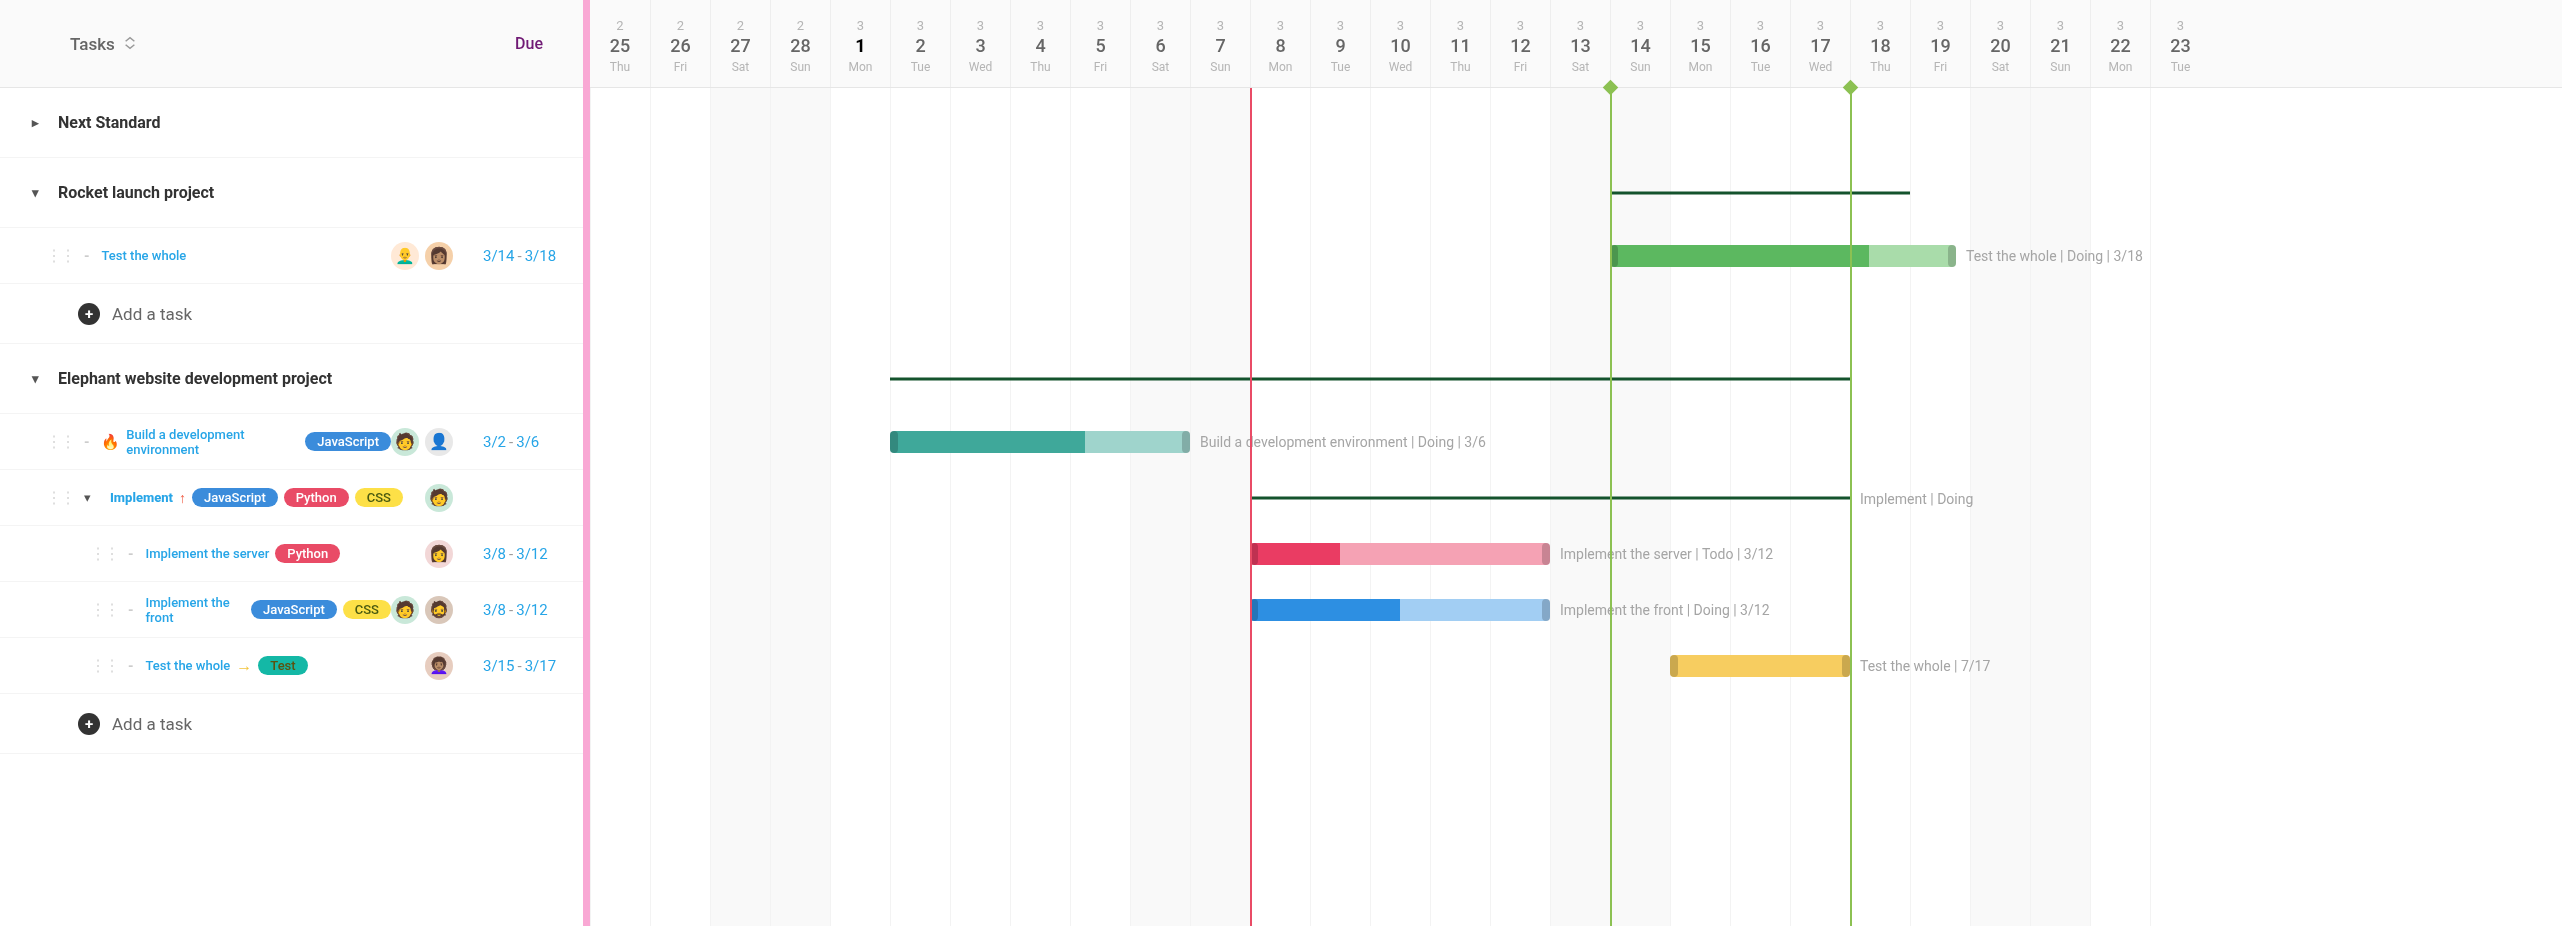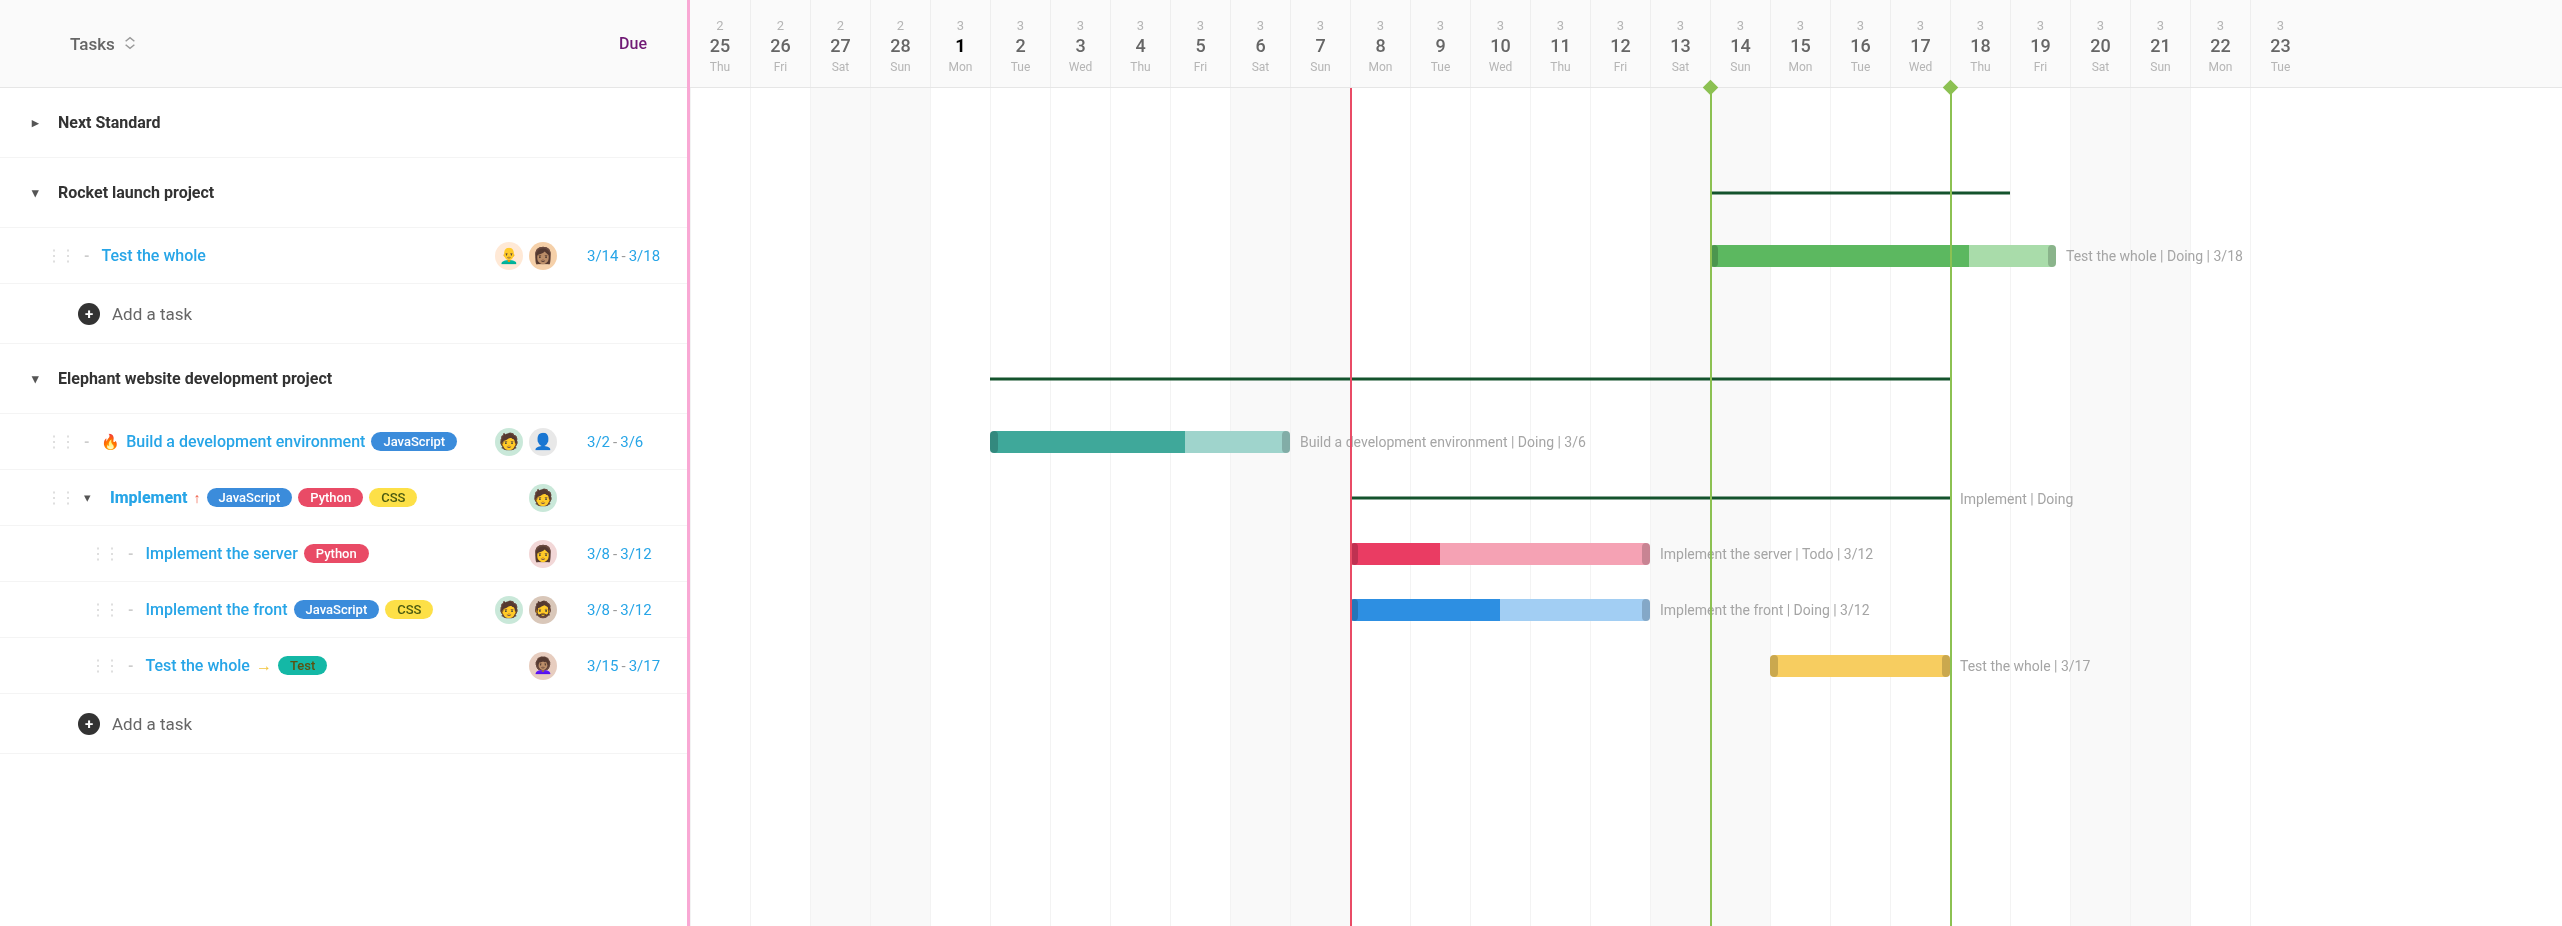--- a/index.html
+++ b/index.html
@@ -5,22 +5,22 @@
   * { box-sizing: border-box; margin: 0; padding: 0; }
   body {
     font-family: -apple-system, BlinkMacSystemFont, "Segoe UI", Roboto, "Helvetica Neue", Arial, sans-serif;
     font-size: 14px;
     color: #333;
     background: #fff;
     overflow-x: auto;
   }
   .app { display: flex; width: 2562px; min-height: 926px; position: relative; }
   .left-panel {
-    width: 690px;
-    border-right: 3px solid #f9a8d4;
+    width: 590px;
+    border-right: 7px solid #f9a8d4;
     flex-shrink: 0;
     background: #fff;
     z-index: 10;
   }
   .right-panel {
     flex: 1;
     position: relative;
     overflow: hidden;
   }
 
@@ -106,21 +106,21 @@
     color: #333;
     font-size: 16px;
   }
   .row.addtask { min-height: 60px; }
   .chevron { width: 16px; color: #555; margin-right: 10px; font-size: 13px;}
   .drag-handle {
     color: #d9d9d9; font-size: 16px; margin-right: 10px;
     letter-spacing: -2px;
   }
   .dash { color: #ccc; margin-right: 12px; font-weight:700; }
-  .task-name { color: #27a5e7; font-size: 16px; font-weight: 500; }
+  .task-name { color: #27a5e7; font-size: 13px; font-weight: 500; }
   .task-name.bold { font-weight: 800; }
   .fire-icon { color:#f05a42; margin-right:6px; font-size:15px; }
   .arrow-up { color: #f05a42; margin-left:6px; font-size:14px;font-weight:700;}
   .arrow-right { color: #f2c53d; margin-left:6px; font-size:16px;font-weight:700;}
   .tag {
     display:inline-block;
     padding:2px 12px;
     border-radius: 12px;
     font-size: 13px;
     color: #fff;
@@ -517,19 +517,19 @@
           <div class="bar" style="left: 660px; width: 300px; background: linear-gradient(to right, rgb(45, 143, 226) 0%, rgb(45, 143, 226) 50%, rgb(162, 206, 243) 50%, rgb(162, 206, 243) 100%);">
             <span class="handle-l"></span>
                        <span class="handle-r"></span>
                        <span class="bar-label">Implement the front | Doing | 3/12</span>
           </div>
         </div>
         <div class="gantt-row ">
           <div class="bar" style="left: 1080px; width: 180px; background: linear-gradient(to right, rgb(247, 205, 96) 0%, rgb(247, 205, 96) 100%, rgb(247, 205, 96) 100%, rgb(247, 205, 96) 100%);">
             <span class="handle-l"></span>
                        <span class="handle-r"></span>
-                       <span class="bar-label">Test the whole | 3/17</span>
+                       <span class="bar-label">Test the whole | 7/17</span>
           </div>
         </div>
         <div class="gantt-row addtask"></div>
       </div>
   </div>
 </div>
 
 </body></html>

